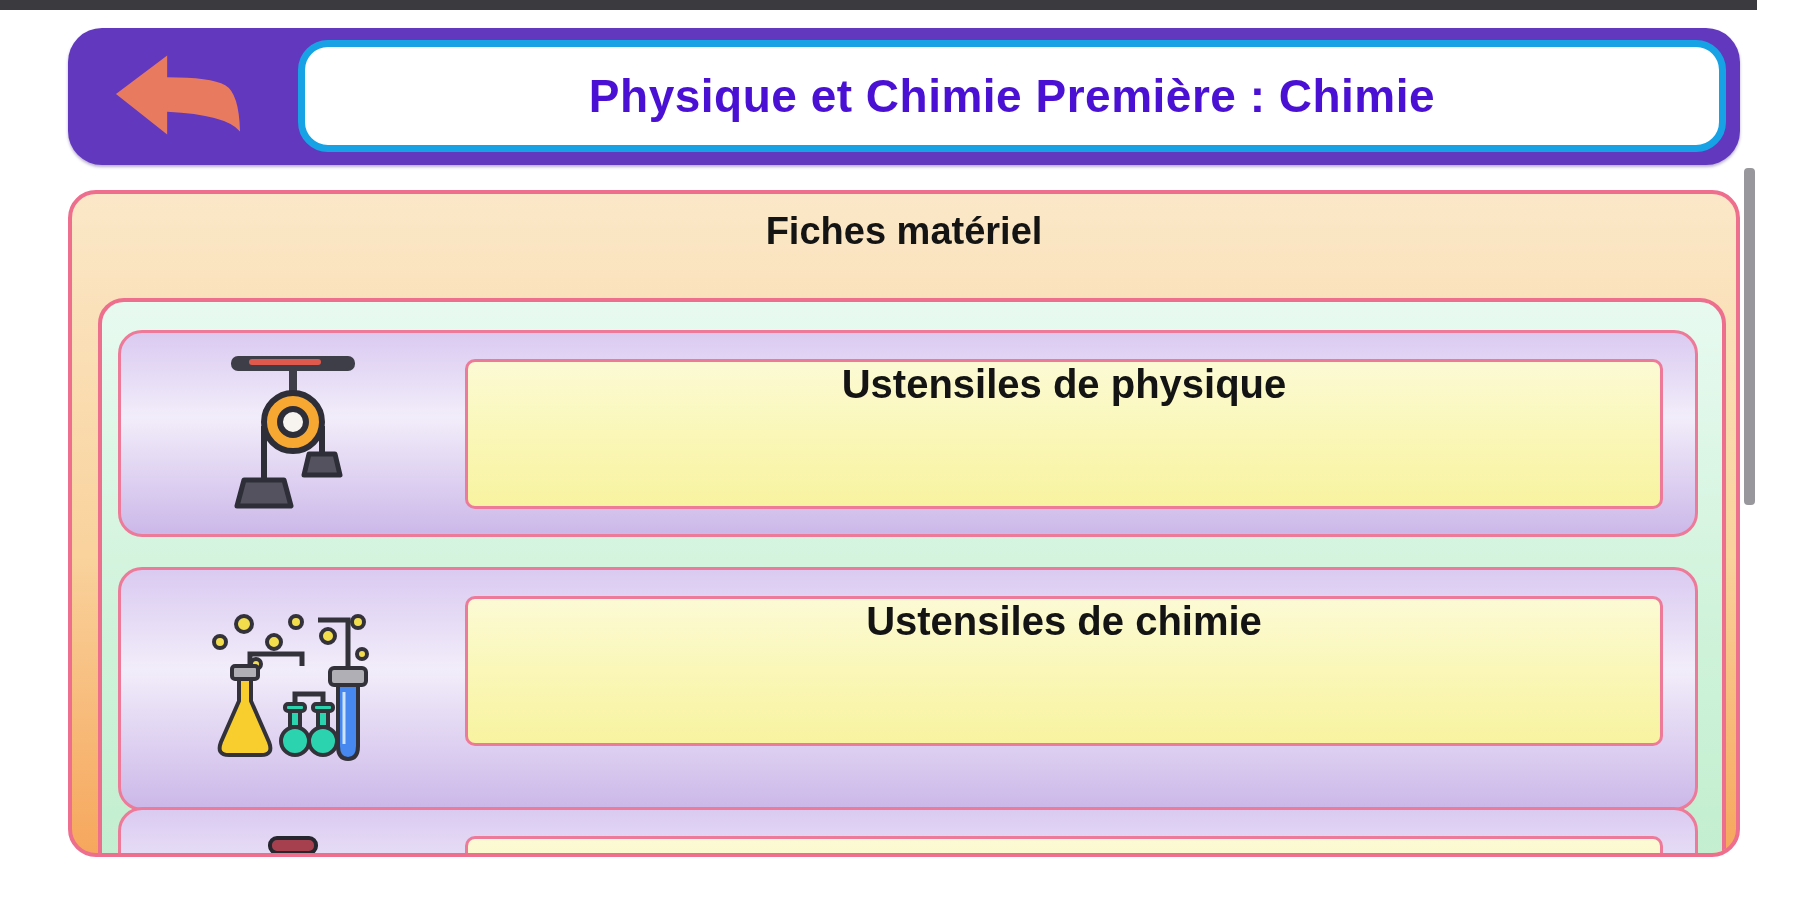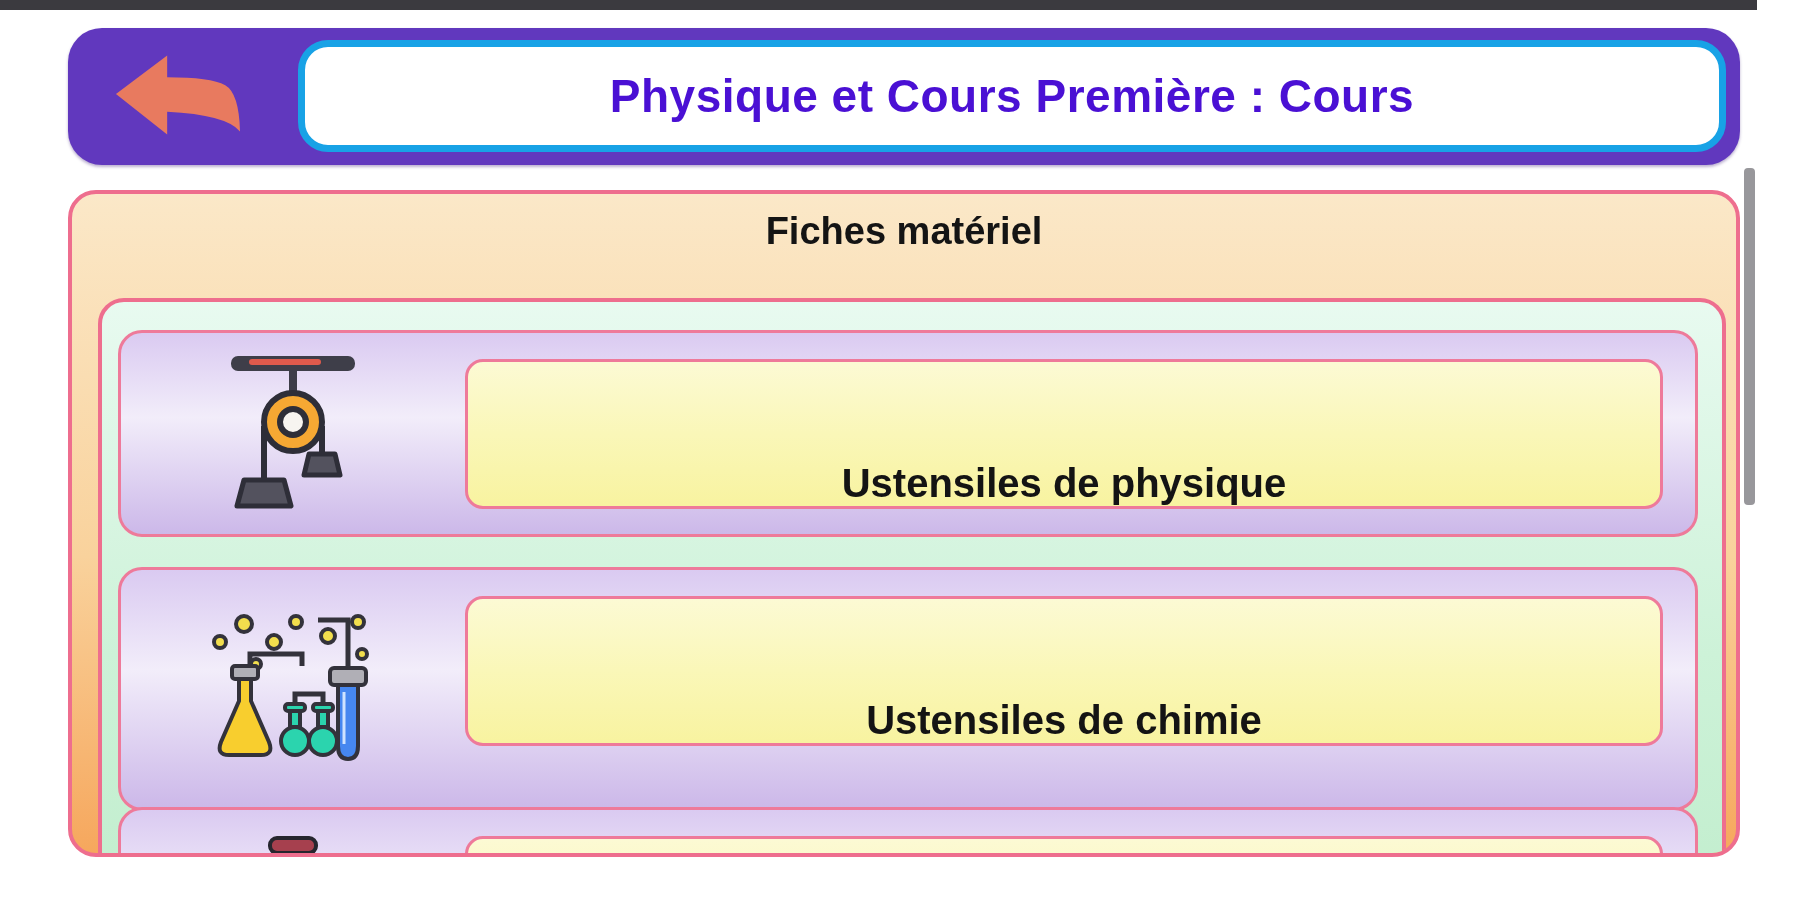--- a/index.html
+++ b/index.html
@@ -39,42 +39,42 @@
   .row { left:16px; width:1580px; border:3px solid #ee7a9a; border-radius:24px;
          background:linear-gradient(180deg,#dacaf1 0%,#f2edfa 42%,#ccb8e9 100%);
          cursor:pointer; }
   #row-0 { top:28px;  height:207px; }
   #row-1 { top:265px; height:244px; }
   #row-2 { top:505px; height:210px; }
 
   .icon-area { position:absolute; left:0; top:0; width:344px; height:100%;
                display:flex; align-items:center; justify-content:center; }
   .ybox { position:absolute; left:344px; top:26px; width:1198px; height:150px;
-          border:3px solid #ee7a9a; border-radius:18px;
+          border:3px solid #ee7a9a; border-radius:10px;
           background:linear-gradient(180deg,#fcfad4 0%,#faf7b8 50%,#f8f3a0 100%);
-          display:flex; align-items:flex-end; justify-content:center; }
+          display:flex; align-items:flex-start; justify-content:center; }
   .ybox span { font-size:40px; font-weight:bold; color:#141414; }
   #row-2 .icon-area { align-items:flex-start; }
   #row-2 .icon-area svg { margin-top:26px; }
 </style>
 </head>
 <body>
 
 <div id="top-strip" class="abs"></div>
 
 <div id="header-bar" class="abs">
   <button id="back-btn" class="abs">
     <span>
       <svg width="128" height="86" viewBox="0 0 130 86">
         <path d="M 2 42 L 54 3 L 54 25 Q 98 25 113 33 Q 127 41 128 80 Q 114 63 54 60 L 54 83 Z" fill="#e87a5f"></path>
       </svg>
     </span>
   </button>
   <div id="title-pill" class="abs">
-    <span>Physique et Cours Première : Cours</span>
+    <span>Physique et Chimie Première : Chimie</span>
   </div>
 </div>
 
 <div id="scrollbar-thumb" class="abs"></div>
 
 <div id="card" class="abs">
   <span id="card-title">Fiches matériel</span>
 
   <div id="green-box" class="abs">
 

